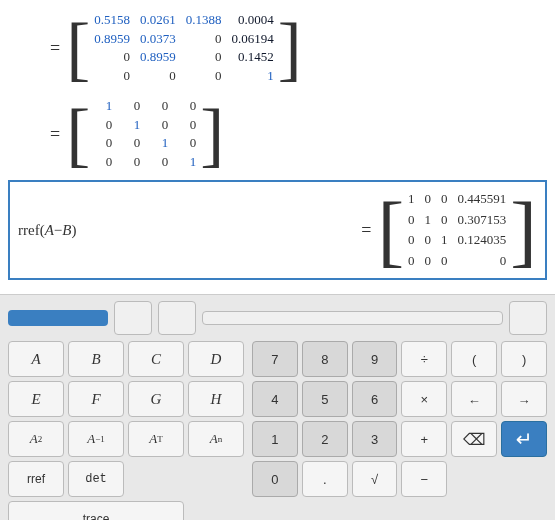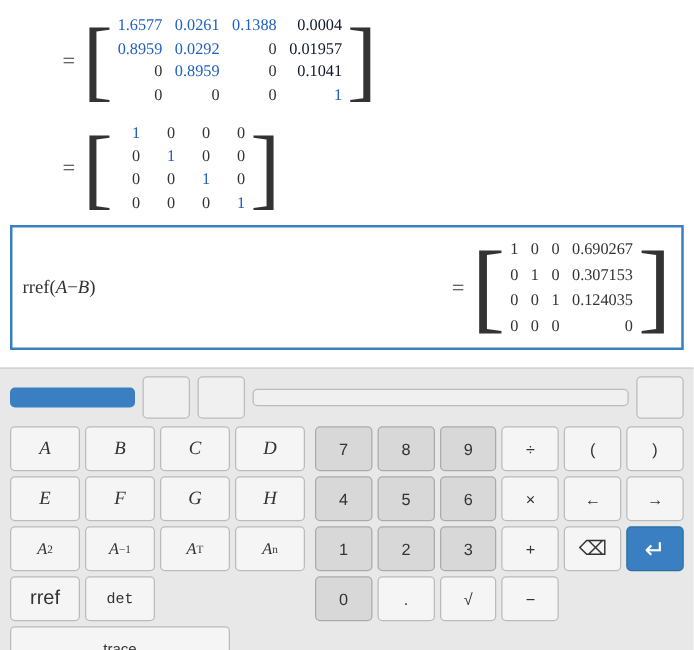--- a/index.html
+++ b/index.html
@@ -204,34 +204,34 @@
 
 <div class="display-area">
 
   <div class="matrix-row">
     <span class="var-label" style="font-style:italic;"></span>
     <span class="equals">=</span>
     <div class="bracket-wrap">
       <span class="bracket left" style="font-size:72px;font-weight:100;">[</span>
       <div class="matrix-content" style="grid-template-columns: repeat(4, auto);">
 
-        <span class="matrix-cell cell-blue">1.6577</span>
+        <span class="matrix-cell cell-blue">0.5158</span>
         <span class="matrix-cell cell-blue">0.0261</span>
         <span class="matrix-cell cell-blue">0.1388</span>
         <span class="matrix-cell cell-red">0.0004</span>
 
         <span class="matrix-cell cell-blue">0.8959</span>
-        <span class="matrix-cell cell-blue">0.0292</span>
-        <span class="matrix-cell cell-default">0</span>
-        <span class="matrix-cell cell-red">0.01957</span>
+        <span class="matrix-cell cell-blue">0.0373</span>
+        <span class="matrix-cell cell-default">0</span>
+        <span class="matrix-cell cell-red">0.06194</span>
 
         <span class="matrix-cell cell-default">0</span>
         <span class="matrix-cell cell-blue">0.8959</span>
         <span class="matrix-cell cell-default">0</span>
-        <span class="matrix-cell cell-red">0.1041</span>
+        <span class="matrix-cell cell-red">0.1452</span>
 
         <span class="matrix-cell cell-default">0</span>
         <span class="matrix-cell cell-default">0</span>
         <span class="matrix-cell cell-default">0</span>
         <span class="matrix-cell cell-blue">1</span>
       </div>
       <span class="bracket right" style="font-size:72px;font-weight:100;">]</span>
     </div>
   </div>
 
@@ -264,21 +264,21 @@
 
   <div class="matrix-row result-row">
     <span class="rref-label">rref(<span style="font-style:italic;">A</span> − <span style="font-style:italic;">B</span>)</span>
     <span class="equals">=</span>
     <div class="bracket-wrap">
       <span class="bracket left" style="font-size:80px;font-weight:100;">[</span>
       <div class="matrix-content" style="grid-template-columns: repeat(4, auto);">
         <span class="matrix-cell cell-default">1</span>
         <span class="matrix-cell cell-default">0</span>
         <span class="matrix-cell cell-default">0</span>
-        <span class="matrix-cell cell-default">0.690267</span>
+        <span class="matrix-cell cell-default">0.445591</span>
         <span class="matrix-cell cell-default">0</span>
         <span class="matrix-cell cell-default">1</span>
         <span class="matrix-cell cell-default">0</span>
         <span class="matrix-cell cell-default">0.307153</span>
         <span class="matrix-cell cell-default">0</span>
         <span class="matrix-cell cell-default">0</span>
         <span class="matrix-cell cell-default">1</span>
         <span class="matrix-cell cell-default">0.124035</span>
         <span class="matrix-cell cell-default">0</span>
         <span class="matrix-cell cell-default">0</span>
@@ -308,21 +308,21 @@
         <div class="kb-btn italic">C</div>
         <div class="kb-btn italic">D</div>
         <div class="kb-btn italic">E</div>
         <div class="kb-btn italic">F</div>
         <div class="kb-btn italic">G</div>
         <div class="kb-btn italic">H</div>
         <div class="kb-btn" style="font-style: italic; font-family: &quot;Times New Roman&quot;, serif;">A<sup style="font-style:normal;font-size:9px;">2</sup></div>
         <div class="kb-btn" style="font-style: italic; font-family: &quot;Times New Roman&quot;, serif;">A<sup style="font-style:normal;font-size:9px;">−1</sup></div>
         <div class="kb-btn" style="font-style: italic; font-family: &quot;Times New Roman&quot;, serif;">A<sup style="font-style:normal;font-size:9px;">T</sup></div>
         <div class="kb-btn" style="font-style: italic; font-family: &quot;Times New Roman&quot;, serif;">A<sup style="font-style:normal;font-size:9px;">n</sup></div>
-        <div class="kb-btn" style="font-family: Arial, sans-serif; font-size: 16px;">rref</div>
+        <div class="kb-btn" style="font-family: Arial, sans-serif; font-size: 12px;">rref</div>
         <div class="kb-btn" style="font-family: Liberation Mono, monospace; font-size: 12px;">det</div>
         <div class="kb-btn" style="font-family: Arial, sans-serif; font-size: 12px; grid-column: span 3;">trace</div>
         <div></div>
       </div>
       <div style="display: grid; grid-template-columns: repeat(6, 1fr); gap: 4px; grid-template-rows: repeat(4, 36px);">
         <div class="kb-btn num-btn">7</div>
         <div class="kb-btn num-btn">8</div>
         <div class="kb-btn num-btn">9</div>
         <div class="kb-btn">÷</div>
         <div class="kb-btn">(</div>

